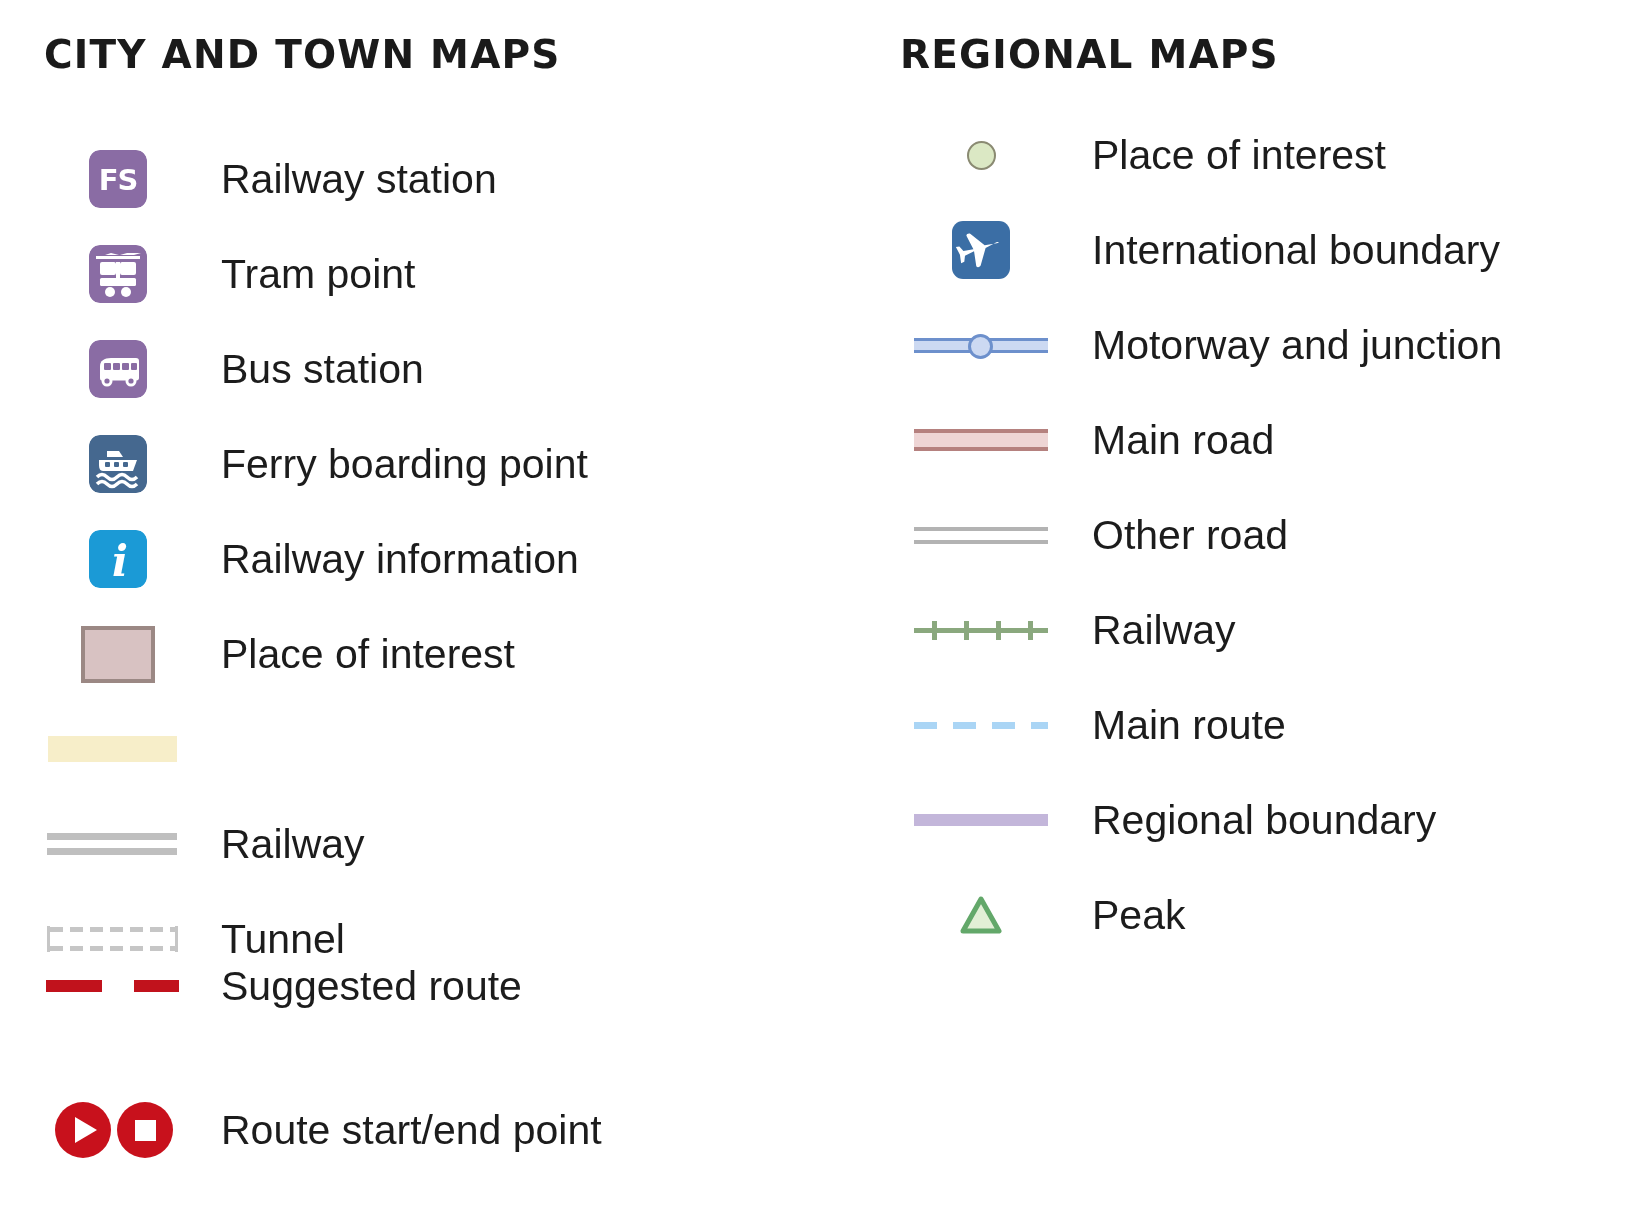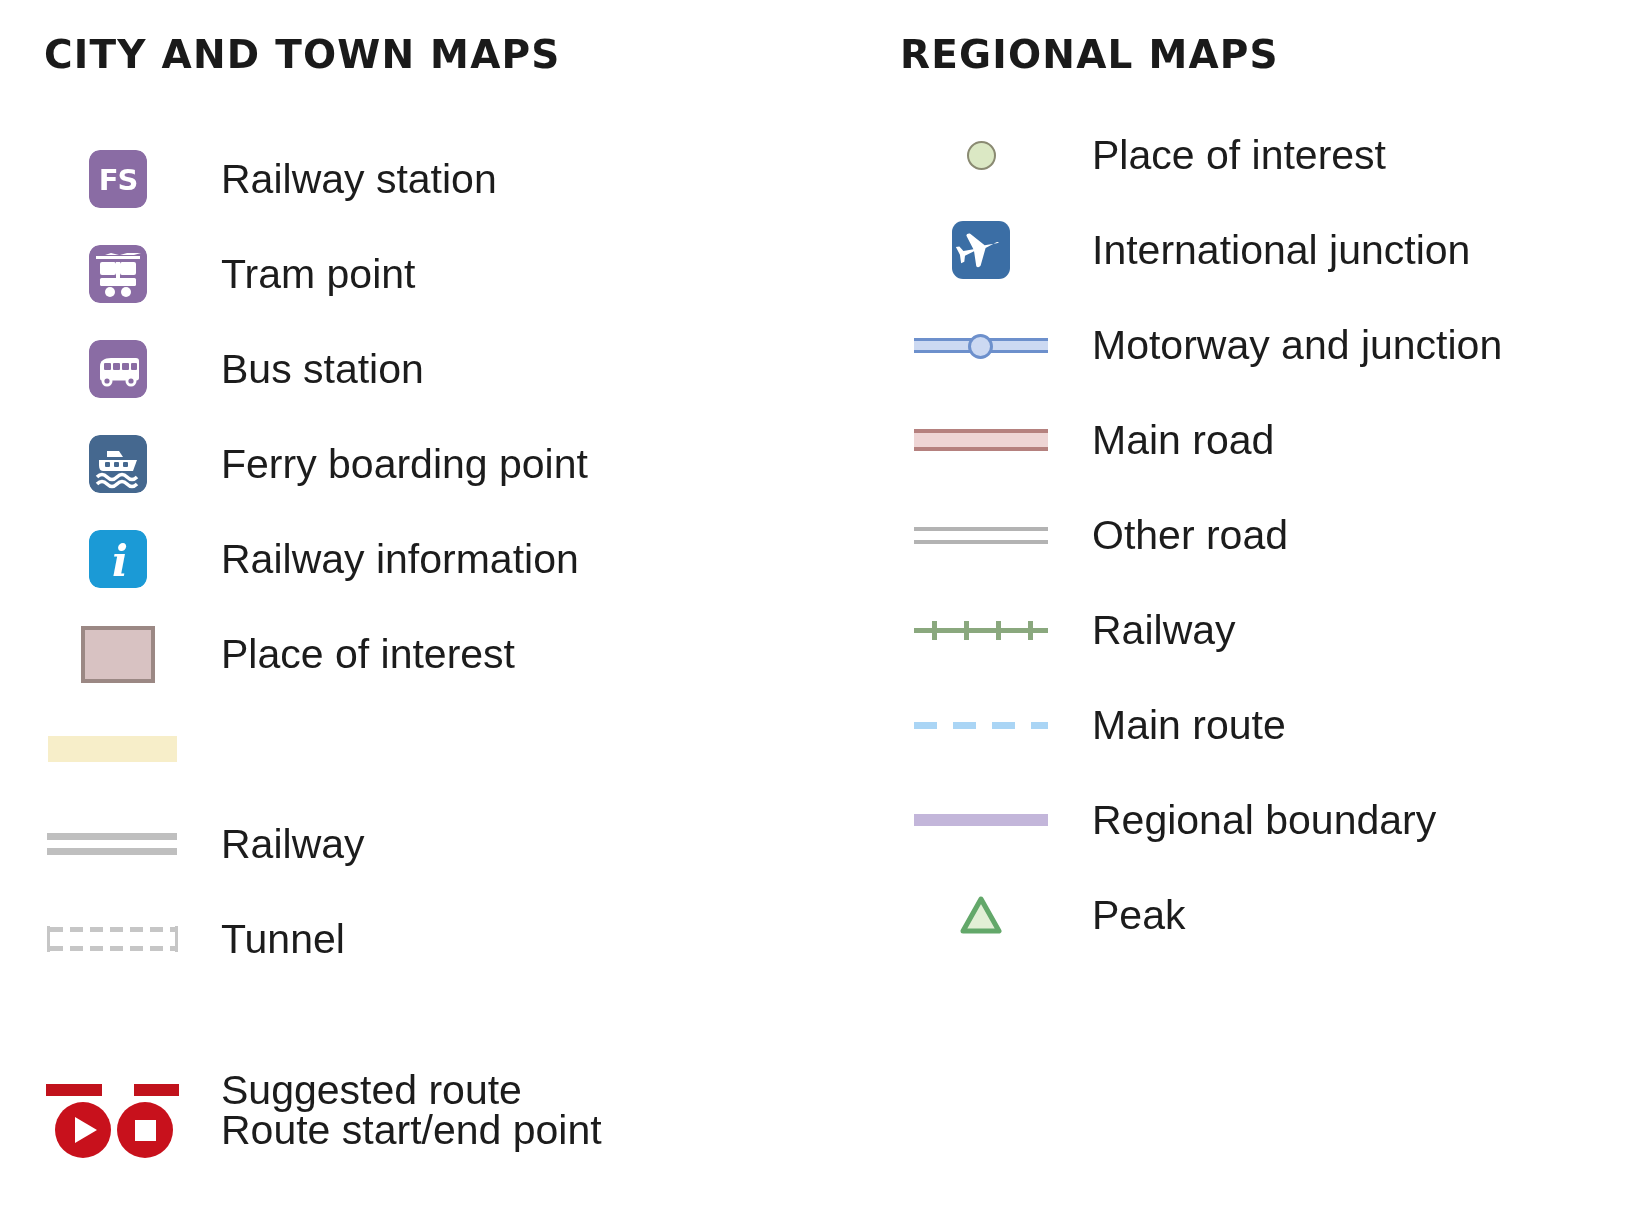--- a/index.html
+++ b/index.html
@@ -375,21 +375,21 @@
         <div class="label">Railway</div>
       </div>
 
       <div class="row" style="top:892px">
         <div class="sym">
           <div class="ln-tunnel"></div>
         </div>
         <div class="label">Tunnel</div>
       </div>
 
-      <div class="row" style="top:1043px">
+      <div class="row" style="top:939px">
         <div class="sym">
           <div class="ln-route"></div>
         </div>
         <div class="label">Suggested route</div>
       </div>
 
       <div class="row" style="top:1083px">
         <div class="sym">
           <div class="route-ends">
             <div class="rcirc rc-start"></div>
@@ -419,21 +419,21 @@
 
       <div class="row" style="top:203px">
         <div class="sym">
           <svg width="58" height="58" viewBox="0 0 58 58">
             <rect x="0" y="0" width="58" height="58" rx="11" fill="#3b6ea5"></rect>
             <g fill="#ffffff" transform="rotate(-18 29 29)">
               <path d="M46 27.5 L34 25.5 L24 10.5 C23 9 20 9 19.5 11 L22 26 L12 24.5 L9.5 19 L6 18.5 L7.5 27 L6 35.5 L9.5 35 L12 29.5 L22 28 L19.5 43 C20 45 23 45 24 43.5 L34 28.5 L46 26.5 C49 26.5 49 27.5 46 27.5 Z"></path>
             </g>
           </svg>
         </div>
-        <div class="label">International junction</div>
+        <div class="label">International boundary</div>
       </div>
 
       <div class="row" style="top:298px">
         <div class="sym">
           <div class="ln-motorway">
             <div class="band"></div>
             <div class="junc"></div>
           </div>
         </div>
         <div class="label">Motorway and junction</div>

